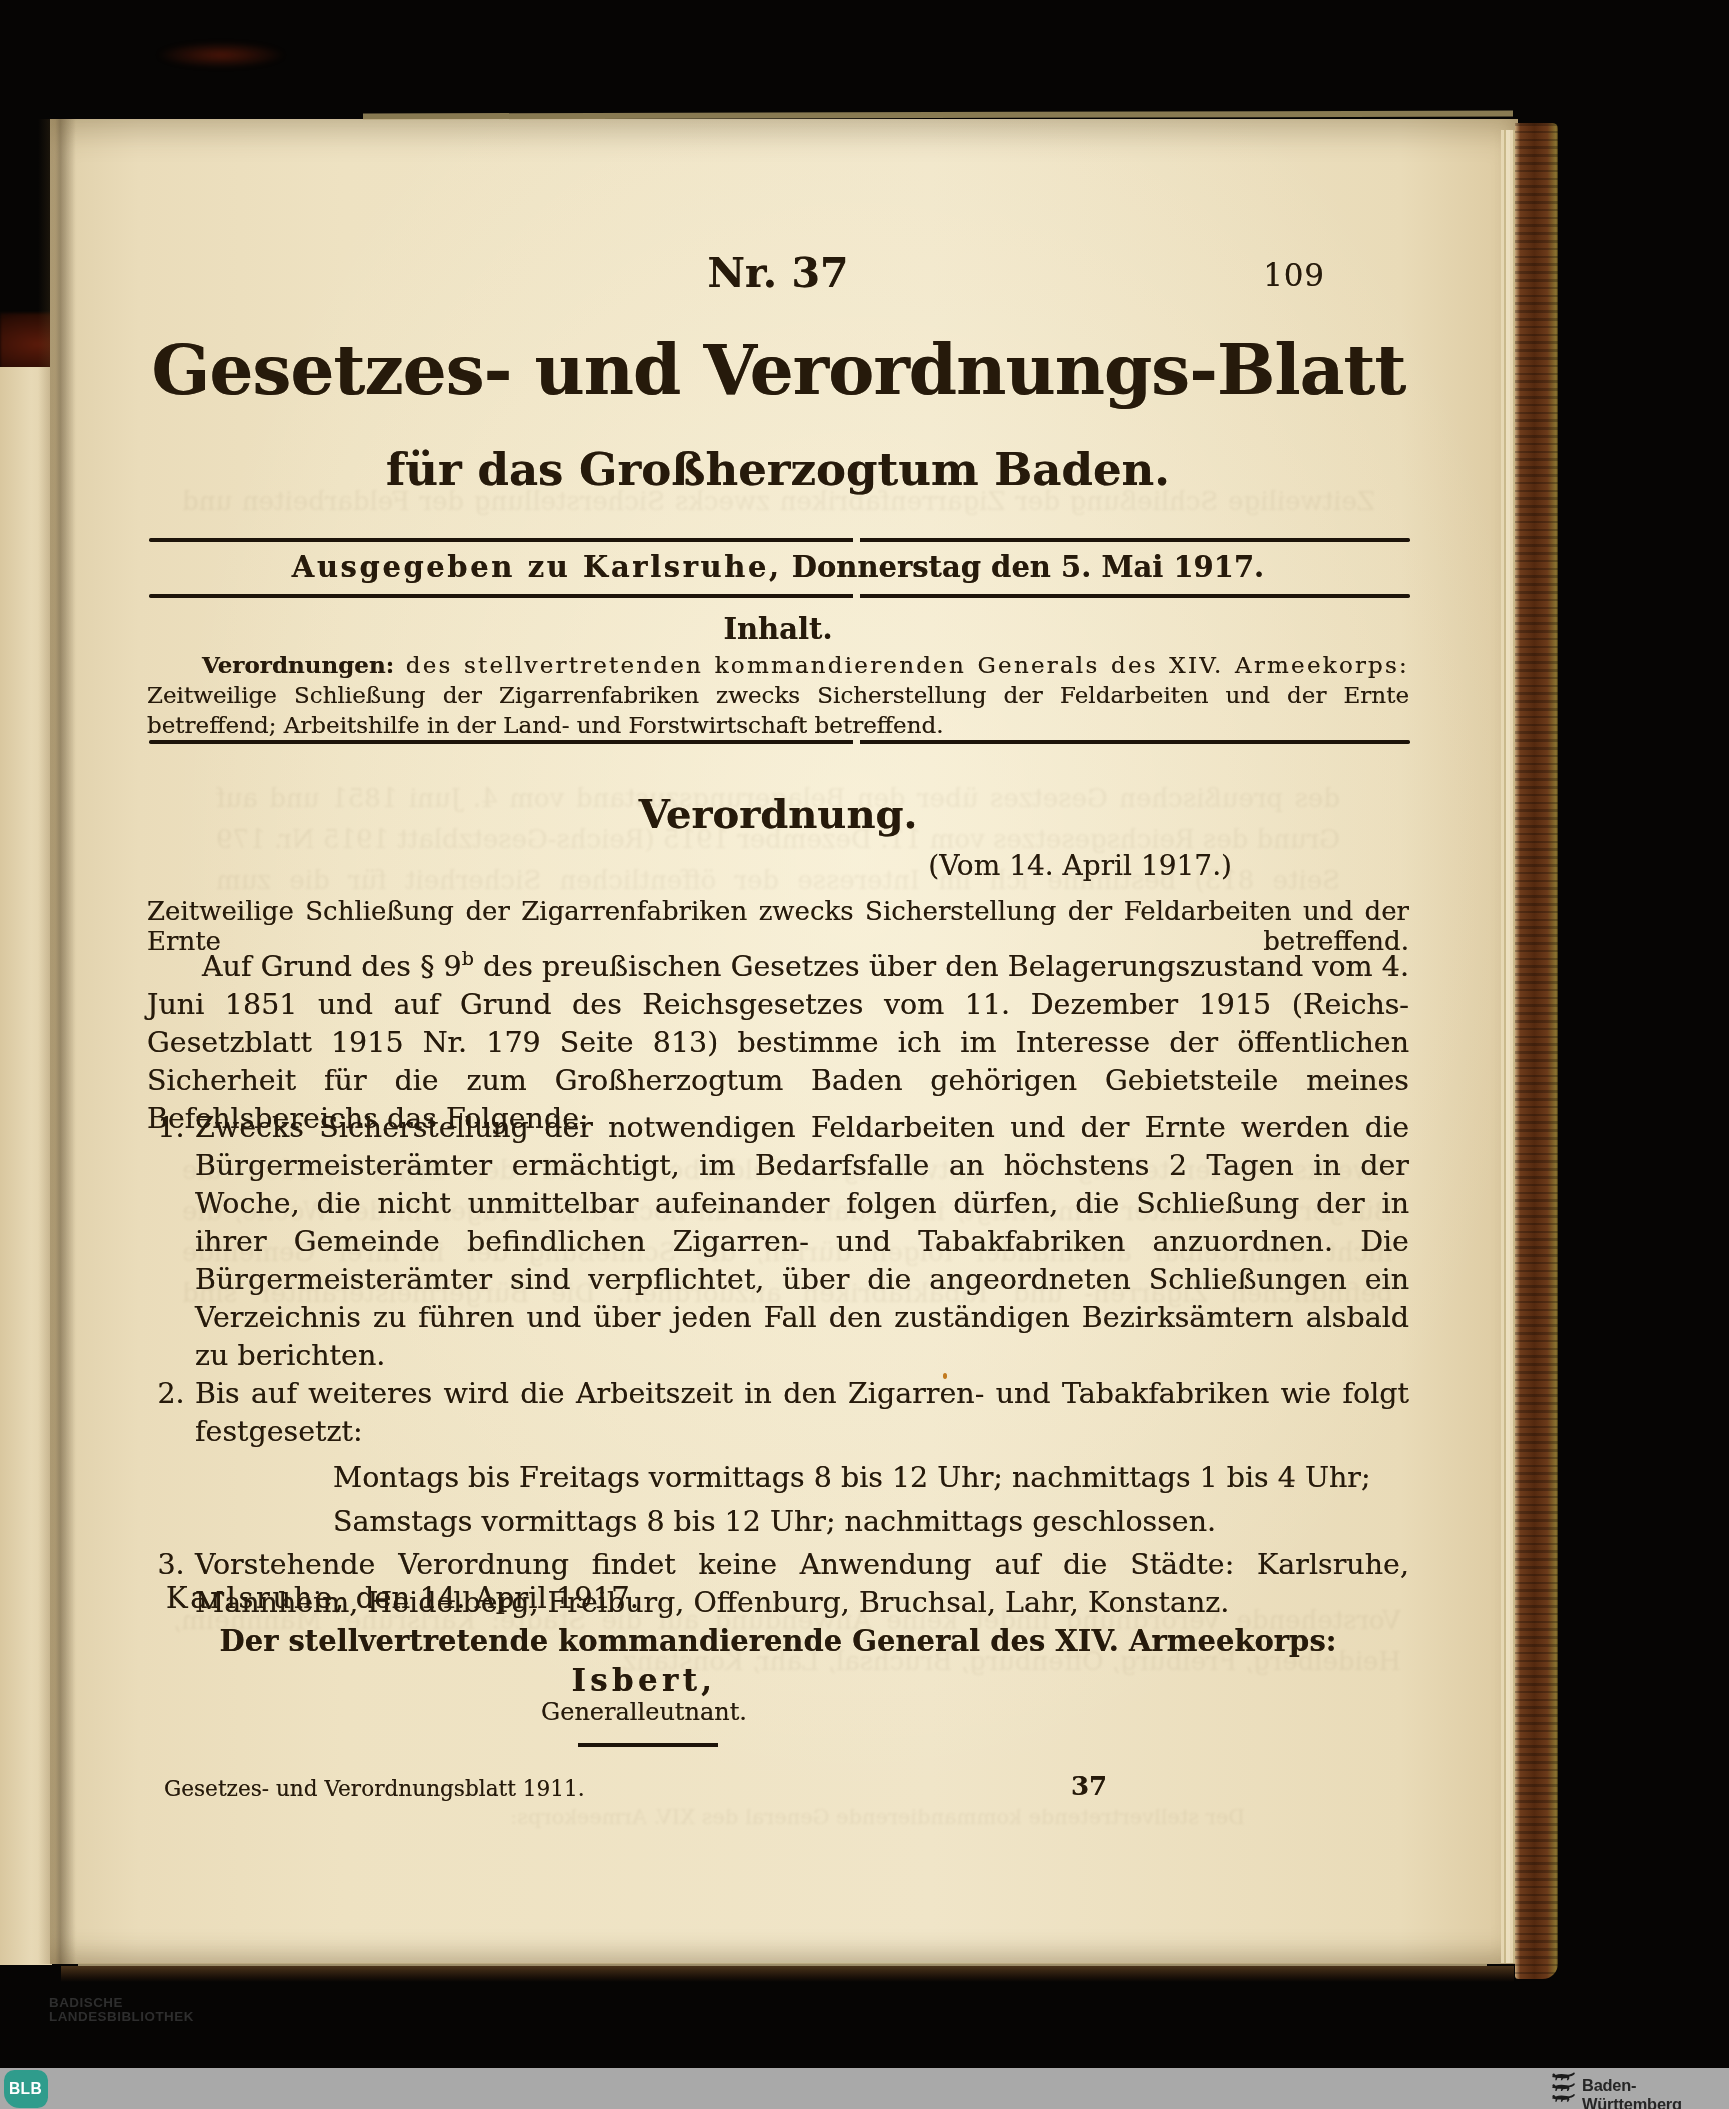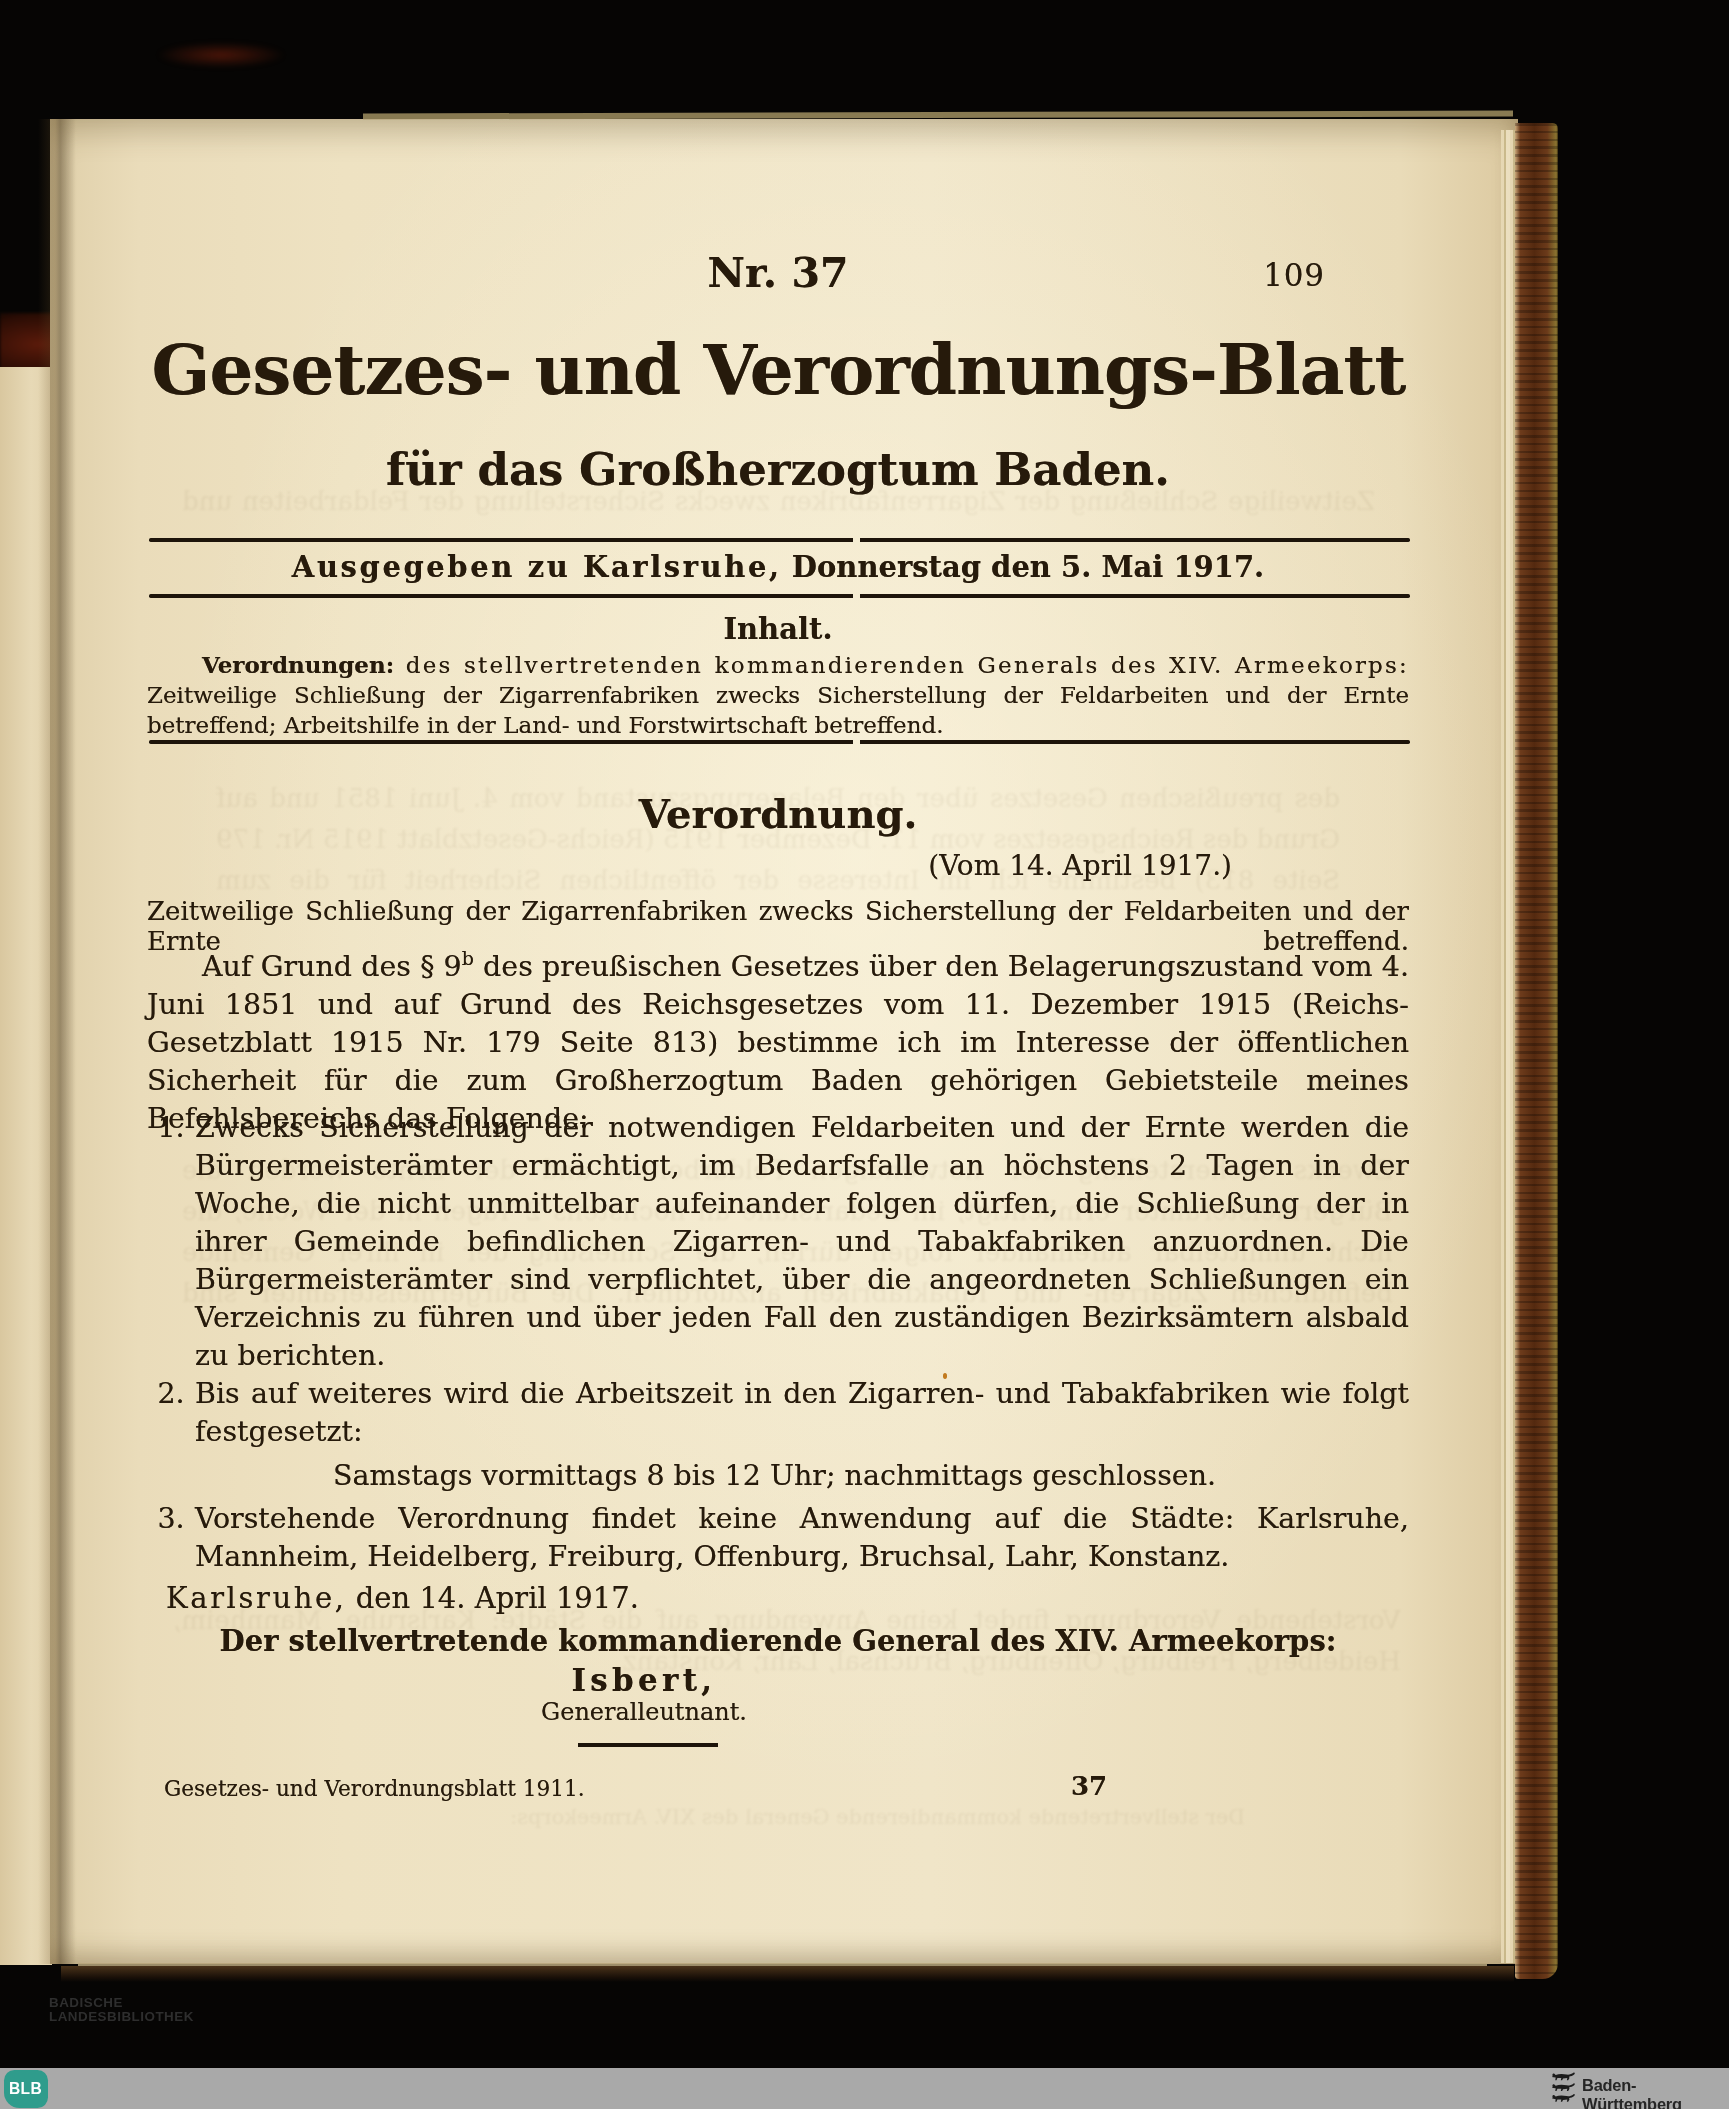--- a/index.html
+++ b/index.html
@@ -127,20 +127,21 @@
   <p class="abs ink col intro" style="margin:0;"><span>Auf Grund des § 9</span><sup>b</sup><span> des preußischen Gesetzes über den Belagerungszustand vom 4. Juni 1851 und auf Grund des Reichsgesetzes vom 11. Dezember 1915 (Reichs-Gesetzblatt 1915 Nr. 179 Seite 813) bestimme ich im Interesse der öffentlichen Sicherheit für die zum Großherzogtum Baden gehörigen Gebietsteile meines Befehlsbereichs das Folgende:</span></p>
 
   <div class="abs ink col list">
     <div class="li">
       <span class="num">1.</span>
       <span>Zwecks Sicherstellung der notwendigen Feldarbeiten und der Ernte werden die Bürgermeisterämter ermächtigt, im Bedarfsfalle an höchstens 2 Tagen in der Woche, die nicht unmittelbar aufeinander folgen dürfen, die Schließung der in ihrer Gemeinde befindlichen Zigarren- und Tabakfabriken anzuordnen. Die Bürgermeisterämter sind verpflichtet, über die angeordneten Schließungen ein Verzeichnis zu führen und über jeden Fall den zuständigen Bezirksämtern alsbald zu berichten.</span>
     </div>
     <div class="li">
       <span class="num">2.</span>
       <span>Bis auf weiteres wird die Arbeitszeit in den Zigarren- und Tabakfabriken wie folgt festgesetzt:</span>
+      <div class="subline sub-first">Montags bis Freitags vormittags 8 bis 12 Uhr; nachmittags 1 bis 4 Uhr;</div>
       <div class="subline">Samstags vormittags 8 bis 12 Uhr; nachmittags geschlossen.</div>
     </div>
     <div class="li li3">
       <span class="num">3.</span>
       <span>Vorstehende Verordnung findet keine Anwendung auf die Städte: Karlsruhe, Mannheim, Heidelberg, Freiburg, Offenburg, Bruchsal, Lahr, Konstanz.</span>
     </div>
   </div>
 
   <div class="abs ink col placedate"><span class="sperr">Karlsruhe,</span><span> den 14. April 1917.</span></div>
   <div class="abs ink col ctr signame">Isbert,</div>

